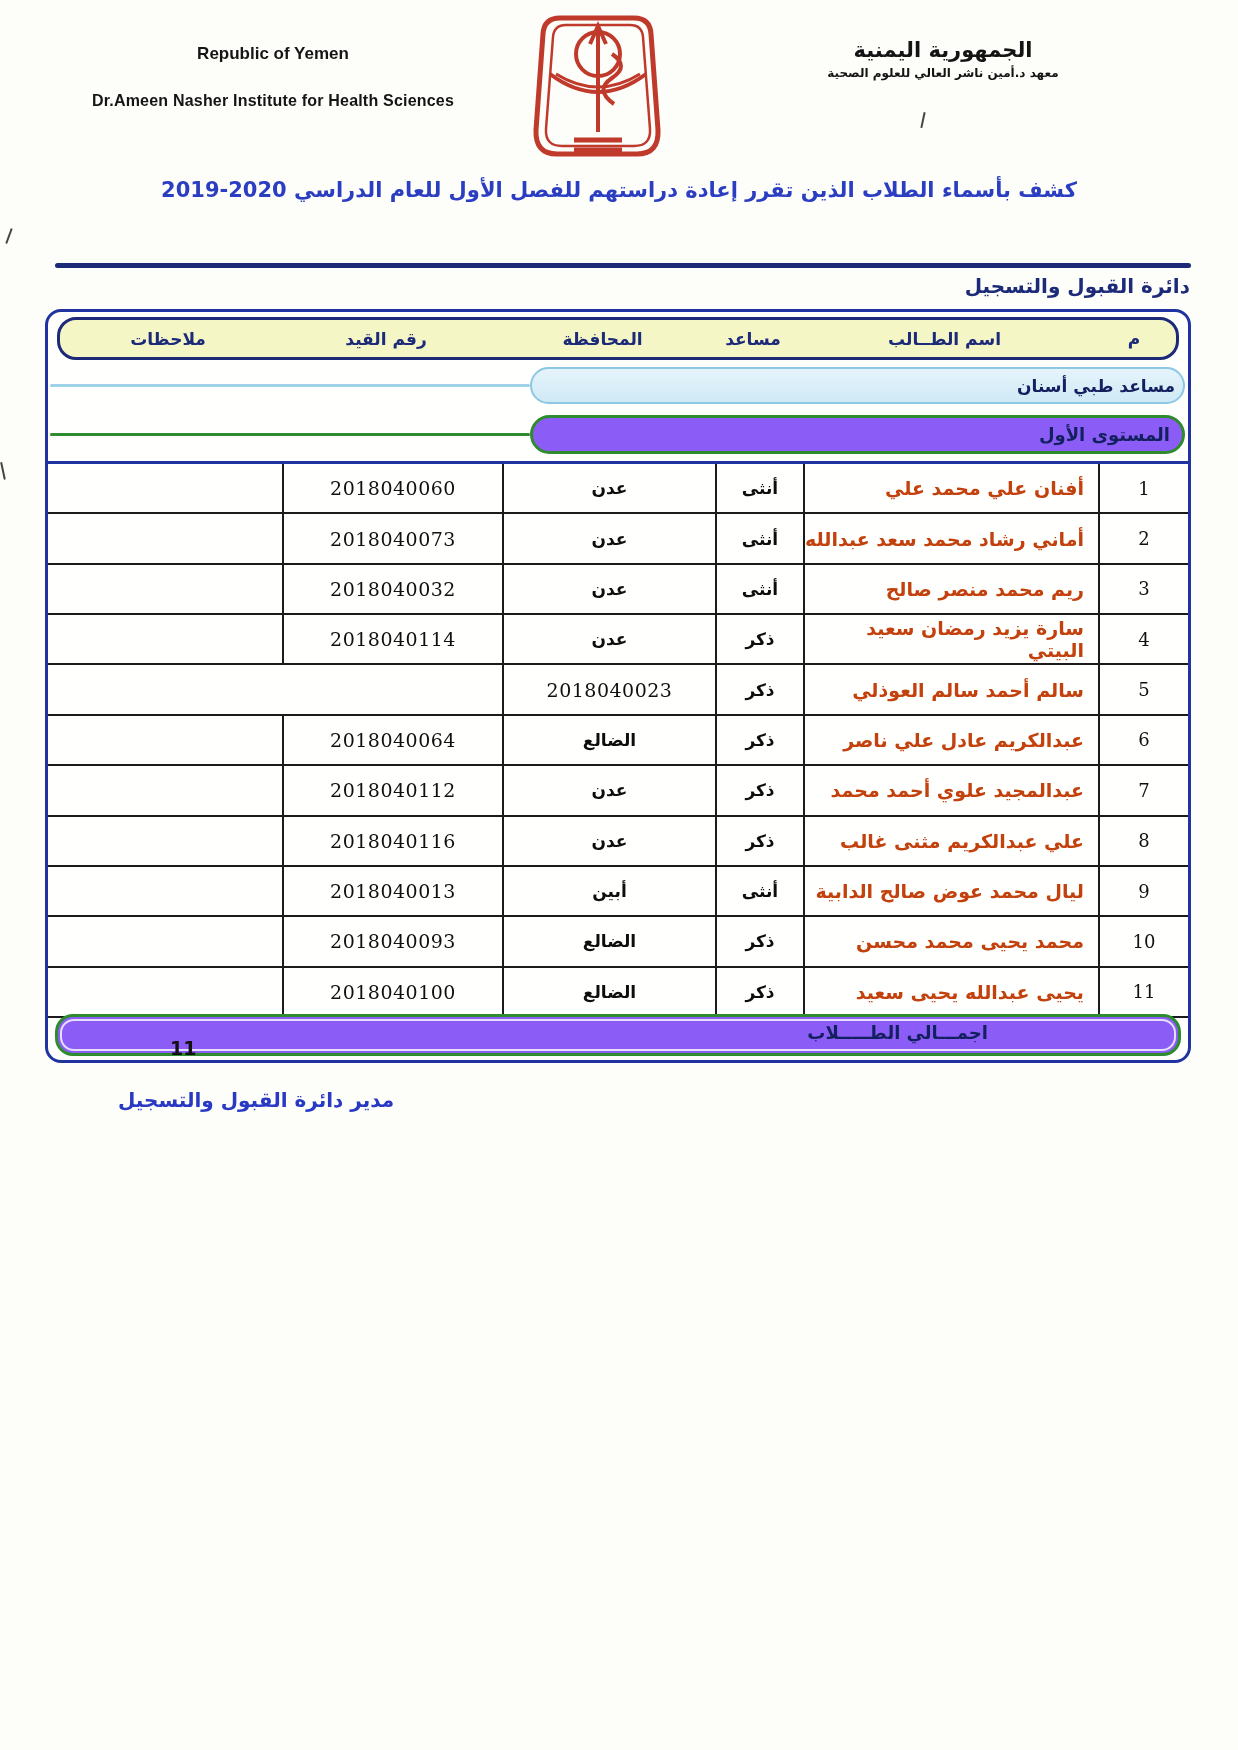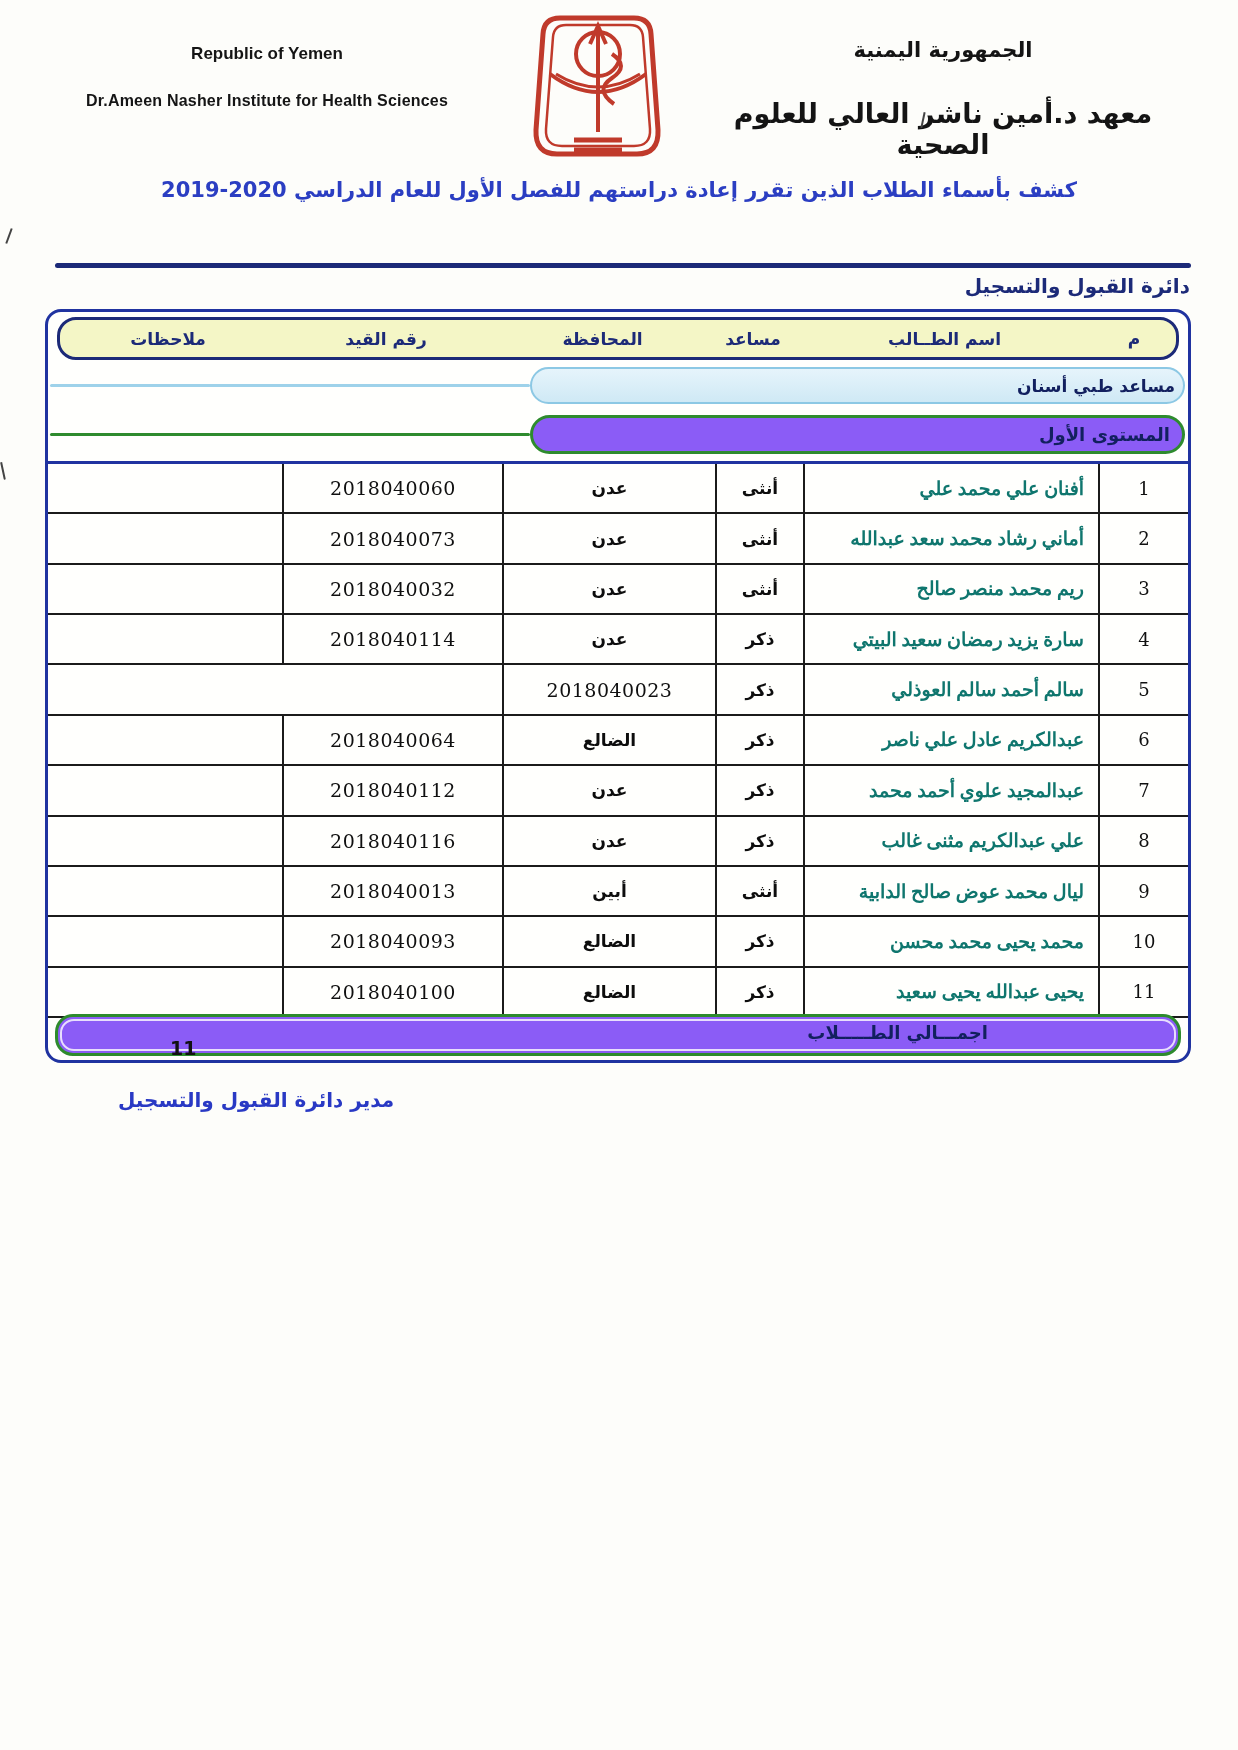--- a/index.html
+++ b/index.html
@@ -3,29 +3,29 @@
 <meta charset="utf-8">
 <style>
   html,body { margin:0; padding:0; background:#e8e8e8; }
   .page {
     position:relative; width:1238px; height:1750px; margin:0 auto;
     background:#fdfdfa; overflow:hidden;
     font-family:"DejaVu Sans", sans-serif; color:#111;
   }
 
   
-  .hdr-en { position:absolute; left:62px; top:44px; width:410px; text-align:center;
+  .hdr-en { position:absolute; left:68px; top:44px; width:410px; text-align:center;
             font-family:"Liberation Sans", sans-serif; font-weight:bold; color:#151515; }
   .hdr-en .l1 { font-size:17px; }
   .hdr-en .l2 { margin-top:28px; font-size:16px; letter-spacing:.2px; }
 
   .hdr-ar { position:absolute; right:80px; top:38px; width:430px; text-align:center;
             direction:rtl; font-weight:bold; color:#141414; }
   .hdr-ar .l1 { font-size:21px; }
-  .hdr-ar .l2 { margin-top:36px; font-size:27px; }
+  .hdr-ar .l2 { margin-top:4px; font-size:12px; }
 
   .logo { position:absolute; left:510px; top:12px; width:175px; height:152px; }
 
   .doc-title { position:absolute; top:178px; left:0; width:100%; text-align:center;
                direction:rtl; font-size:21px; font-weight:bold; color:#2b3ec2; }
 
   .rule { position:absolute; left:55px; top:263px; width:1136px; height:5px;
           background:#1c2a78; border-radius:3px; }
 
   .dept { position:absolute; right:48px; top:274px; direction:rtl;
@@ -62,21 +62,21 @@
   .tbody { position:absolute; left:0; right:0; top:152px; bottom:42px;
            display:flex; flex-direction:column; }
   .trow { flex:1; display:grid; direction:rtl;
           grid-template-columns:90px 295px 88px 213px 220px 1fr;
           border-bottom:2px solid #1b1b1b; }
   .c { display:flex; align-items:center; justify-content:center;
        border-left:2px solid #1b1b1b; overflow:hidden; }
   .c-notes { border-left:none; }
   .c-no  { font-family:"DejaVu Serif", serif; font-size:18px; color:#101010; }
   .c-name{ justify-content:flex-start; padding-right:14px; font-weight:bold;
-           font-size:19px; color:#0f766e;font-family:Liberation Serif, serif; }
+           font-size:19px; color:#c2410c; }
   .c-gender,.c-gov { font-weight:bold; font-size:17px; color:#0d0d0d; }
   .c-reg { font-family:"DejaVu Serif", serif; font-size:19px; letter-spacing:.5px; color:#101010; }
 
   .footer-band { position:absolute; left:7px; right:7px; bottom:4px; height:36px;
     background:#8b5cf6; border:3px solid #2e8b2e; border-radius:18px; }
   .fb-inner { position:absolute; inset:2px; border:2px solid rgba(255,255,255,.8);
     border-radius:14px; }
   .fb-label { position:absolute; right:190px; top:5px; direction:rtl;
     color:#12205f; font-weight:bold; font-size:18px; }
   .fb-total { position:absolute; left:112px; bottom:-6px; font-weight:bold;

